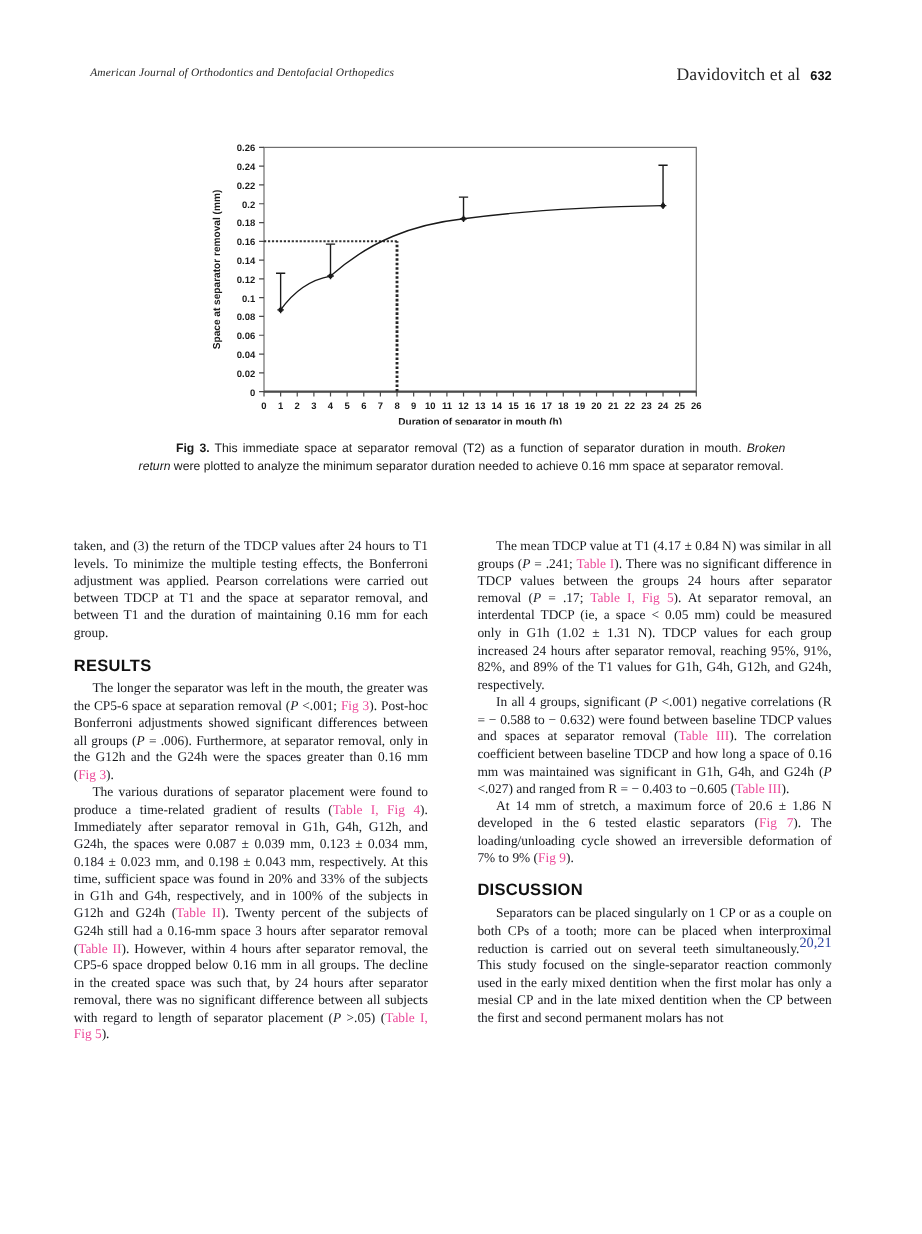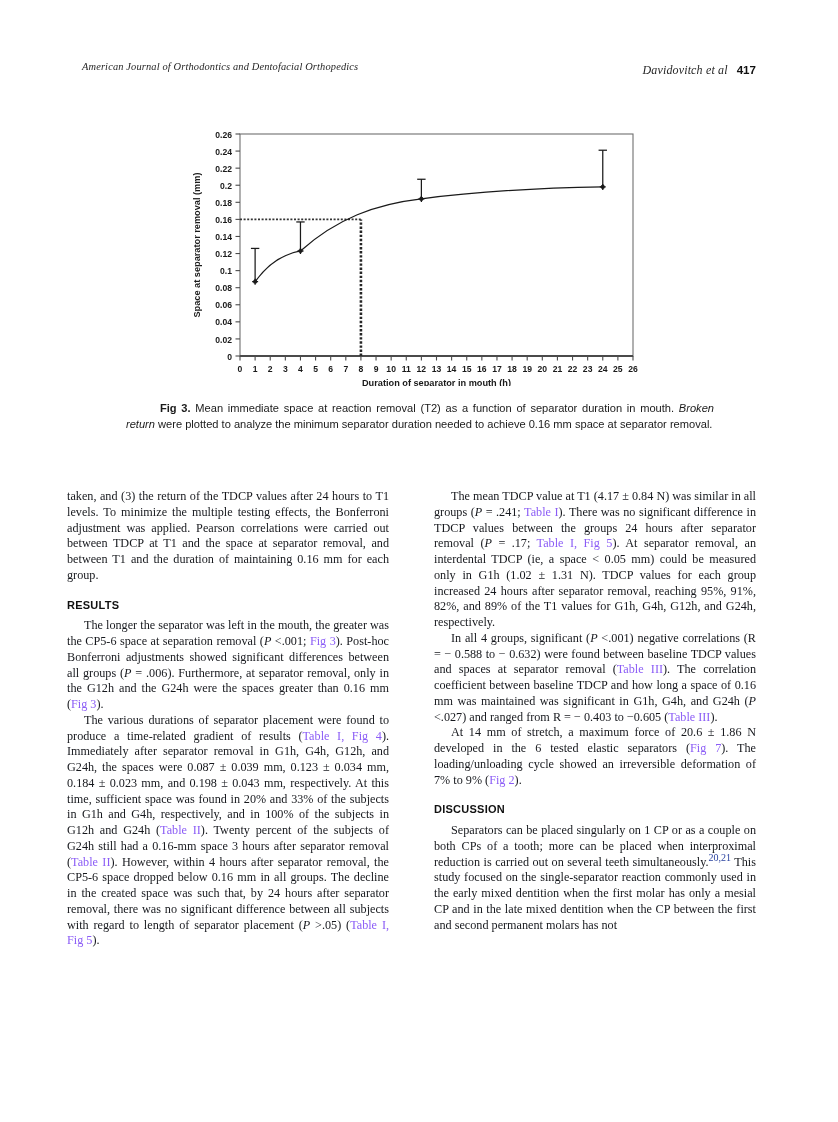--- a/index.html
+++ b/index.html
@@ -41,22 +41,21 @@
     color: #262626;
     letter-spacing: 0.15px;
   }
   .runhead-right {
     position: absolute;
     right: 0; top: 0;
     white-space: nowrap;
   }
   .runhead-author {
     font-family: "Liberation Serif", serif;
-    font-style: italic;
-    font-size: 12px;
+    font-size: 16px;
     color: #262626;
     letter-spacing: 0.15px;
   }
   .runhead-page {
     font-family: "Liberation Sans", sans-serif;
     font-weight: bold;
     font-size: 11.6px;
     color: #111;
     margin-left: 9px;
   }
@@ -99,49 +98,49 @@
   .col-right { left: 434px; }
 
   .col p {
     margin: 0;
     text-indent: 17px;
   }
   .col p.noindent { text-indent: 0; }
 
   h2.section {
     font-family: "Liberation Sans", sans-serif;
-    font-size: 11px;
+    font-size: 15px;
     font-weight: bold;
     letter-spacing: 0.25px;
     color: #111;
     margin: 14px 0 5px 0;
     text-align: left;
   }
   h2.section.tight { }
 
-  .xref { color: #8b5cf6; }
+  .xref { color: #ec4899; }
   .ital { font-style: italic; }
   sup.cite {
-    font-size: 10px;
+    font-size: 13px;
     vertical-align: super;
     line-height: 0;
     color: #2b43a0;
   }
 </style>
 </head>
 <body>
 
 <div class="page">
 
   <div class="runhead">
     <div class="runhead-left">
       <div>American Journal of Orthodontics and Dentofacial Orthopedics</div>
     </div>
     <div class="runhead-right">
-      <span class="runhead-author">Davidovitch et al</span><span class="runhead-page">417</span>
+      <span class="runhead-author">Davidovitch et al</span><span class="runhead-page">632</span>
     </div>
   </div>
 
   <div class="figure-wrap">
     <svg class="chart-svg" id="chart" width="600" height="262" viewBox="0 0 600 262">
         <rect x="120" y="10" width="393" height="222" fill="none" stroke="#6f6f6f" stroke-width="1.1"></rect>
         <line x1="115.5" y1="232" x2="120" y2="232" stroke="#4a4a4a" stroke-width="1.1"></line>
         <text x="112" y="235.6" text-anchor="end" font-family="&quot;Liberation Sans&quot;, sans-serif" font-size="8.6" font-weight="bold" fill="#1a1a1a">0</text>
         <line x1="115.5" y1="214.92307692307693" x2="120" y2="214.92307692307693" stroke="#4a4a4a" stroke-width="1.1"></line>
         <text x="112" y="218.52307692307693" text-anchor="end" font-family="&quot;Liberation Sans&quot;, sans-serif" font-size="8.6" font-weight="bold" fill="#1a1a1a">0.02</text>
@@ -242,42 +241,42 @@
         <path d="M 298.38461538461536 74.8923076923077 h 6 M 301.38461538461536 71.8923076923077 v 6" stroke="#1a1a1a" stroke-width="1.3"></path>
         <circle cx="301.38461538461536" cy="74.8923076923077" r="2.1" fill="#1a1a1a"></circle>
         <path d="M 479.7692307692308 62.93846153846155 h 6 M 482.7692307692308 59.93846153846155 v 6" stroke="#1a1a1a" stroke-width="1.3"></path>
         <circle cx="482.7692307692308" cy="62.93846153846155" r="2.1" fill="#1a1a1a"></circle>
         <text x="316.5" y="262" text-anchor="middle" font-family="&quot;Liberation Sans&quot;, sans-serif" font-size="9.2" font-weight="bold" fill="#1a1a1a">Duration of separator in mouth (h)</text>
         <text x="0" y="0" text-anchor="middle" font-family="&quot;Liberation Sans&quot;, sans-serif" font-size="9.2" font-weight="bold" fill="#1a1a1a" transform="translate(80,121) rotate(-90)">Space at separator removal (mm)</text>
       </svg>
   </div>
 
   <div class="figcaption">
-    <b>Fig 3.</b><span> Mean immediate space at reaction removal (T2) as a function of separator duration in mouth. </span><i>Broken return</i><span> were plotted to analyze the minimum separator duration needed to achieve 0.16 mm space at separator removal.</span>
+    <b>Fig 3.</b><span> This immediate space at separator removal (T2) as a function of separator duration in mouth. </span><i>Broken return</i><span> were plotted to analyze the minimum separator duration needed to achieve 0.16 mm space at separator removal.</span>
   </div>
 
   <div class="col col-left">
 
     <p class="noindent">taken, and (3) the return of the TDCP values after 24 hours to T1 levels. To minimize the multiple testing effects, the Bonferroni adjustment was applied. Pearson correlations were carried out between TDCP at T1 and the space at separator removal, and between T1 and the duration of maintaining 0.16 mm for each group.</p>
 
     <h2 class="section">RESULTS</h2>
 
     <p><span>The longer the separator was left in the mouth, the greater was the CP5-6 space at separation removal (</span><i class="ital">P</i><span> &lt;.001; </span><span class="xref">Fig 3</span><span>). Post-hoc Bonferroni adjustments showed significant differences between all groups (</span><i class="ital">P</i><span> = .006). Furthermore, at separator removal, only in the G12h and the G24h were the spaces greater than 0.16 mm (</span><span class="xref">Fig 3</span><span>).</span></p>
 
     <p><span>The various durations of separator placement were found to produce a time-related gradient of results (</span><span class="xref">Table I, Fig 4</span><span>). Immediately after separator removal in G1h, G4h, G12h, and G24h, the spaces were 0.087 ± 0.039 mm, 0.123 ± 0.034 mm, 0.184 ± 0.023 mm, and 0.198 ± 0.043 mm, respectively. At this time, sufficient space was found in 20% and 33% of the subjects in G1h and G4h, respectively, and in 100% of the subjects in G12h and G24h (</span><span class="xref">Table II</span><span>). Twenty percent of the subjects of G24h still had a 0.16-mm space 3 hours after separator removal (</span><span class="xref">Table II</span><span>). However, within 4 hours after separator removal, the CP5-6 space dropped below 0.16 mm in all groups. The decline in the created space was such that, by 24 hours after separator removal, there was no significant difference between all subjects with regard to length of separator placement (</span><i class="ital">P</i><span> &gt;.05) (</span><span class="xref">Table I, Fig 5</span><span>).</span></p>
 
   </div>
 
   <div class="col col-right">
 
     <p><span>The mean TDCP value at T1 (4.17 ± 0.84 N) was similar in all groups (</span><i class="ital">P</i><span> = .241; </span><span class="xref">Table I</span><span>). There was no significant difference in TDCP values between the groups 24 hours after separator removal (</span><i class="ital">P</i><span> = .17; </span><span class="xref">Table I, Fig 5</span><span>). At separator removal, an interdental TDCP (ie, a space &lt; 0.05 mm) could be measured only in G1h (1.02 ± 1.31 N). TDCP values for each group increased 24 hours after separator removal, reaching 95%, 91%, 82%, and 89% of the T1 values for G1h, G4h, G12h, and G24h, respectively.</span></p>
 
     <p><span>In all 4 groups, significant (</span><i class="ital">P</i><span> &lt;.001) negative correlations (R = − 0.588 to − 0.632) were found between baseline TDCP values and spaces at separator removal (</span><span class="xref">Table III</span><span>). The correlation coefficient between baseline TDCP and how long a space of 0.16 mm was maintained was significant in G1h, G4h, and G24h (</span><i class="ital">P</i><span> &lt;.027) and ranged from R = − 0.403 to −0.605 (</span><span class="xref">Table III</span><span>).</span></p>
 
-    <p><span>At 14 mm of stretch, a maximum force of 20.6 ± 1.86 N developed in the 6 tested elastic separators (</span><span class="xref">Fig 7</span><span>). The loading/unloading cycle showed an irreversible deformation of 7% to 9% (</span><span class="xref">Fig 2</span><span>).</span></p>
+    <p><span>At 14 mm of stretch, a maximum force of 20.6 ± 1.86 N developed in the 6 tested elastic separators (</span><span class="xref">Fig 7</span><span>). The loading/unloading cycle showed an irreversible deformation of 7% to 9% (</span><span class="xref">Fig 9</span><span>).</span></p>
 
     <h2 class="section tight">DISCUSSION</h2>
 
     <p><span>Separators can be placed singularly on 1 CP or as a couple on both CPs of a tooth; more can be placed when interproximal reduction is carried out on several teeth simultaneously.</span><sup class="cite">20,21</sup><span> This study focused on the single-separator reaction commonly used in the early mixed dentition when the first molar has only a mesial CP and in the late mixed dentition when the CP between the first and second permanent molars has not</span></p>
 
   </div>
 
 </div>
 
 </body></html>

